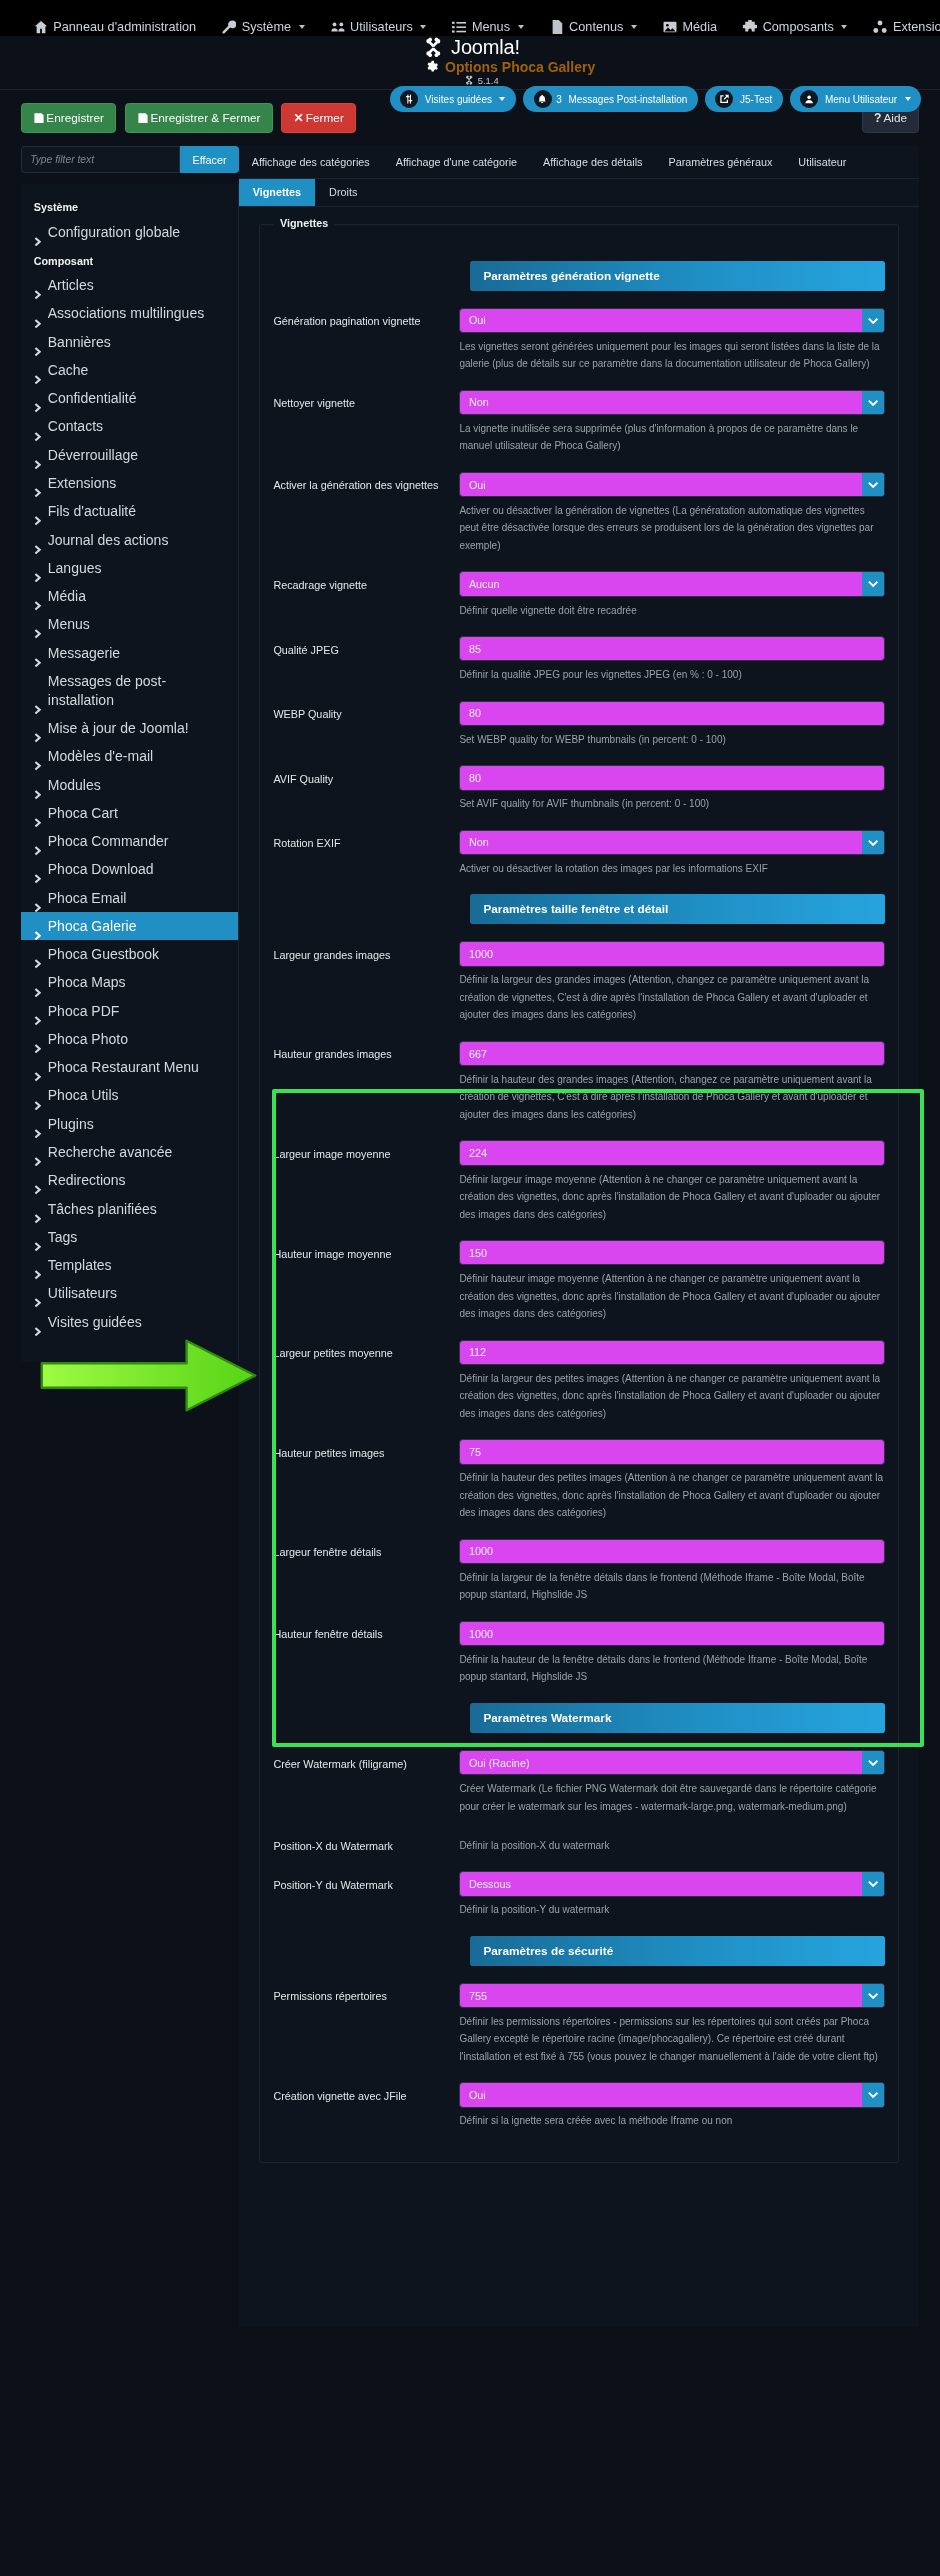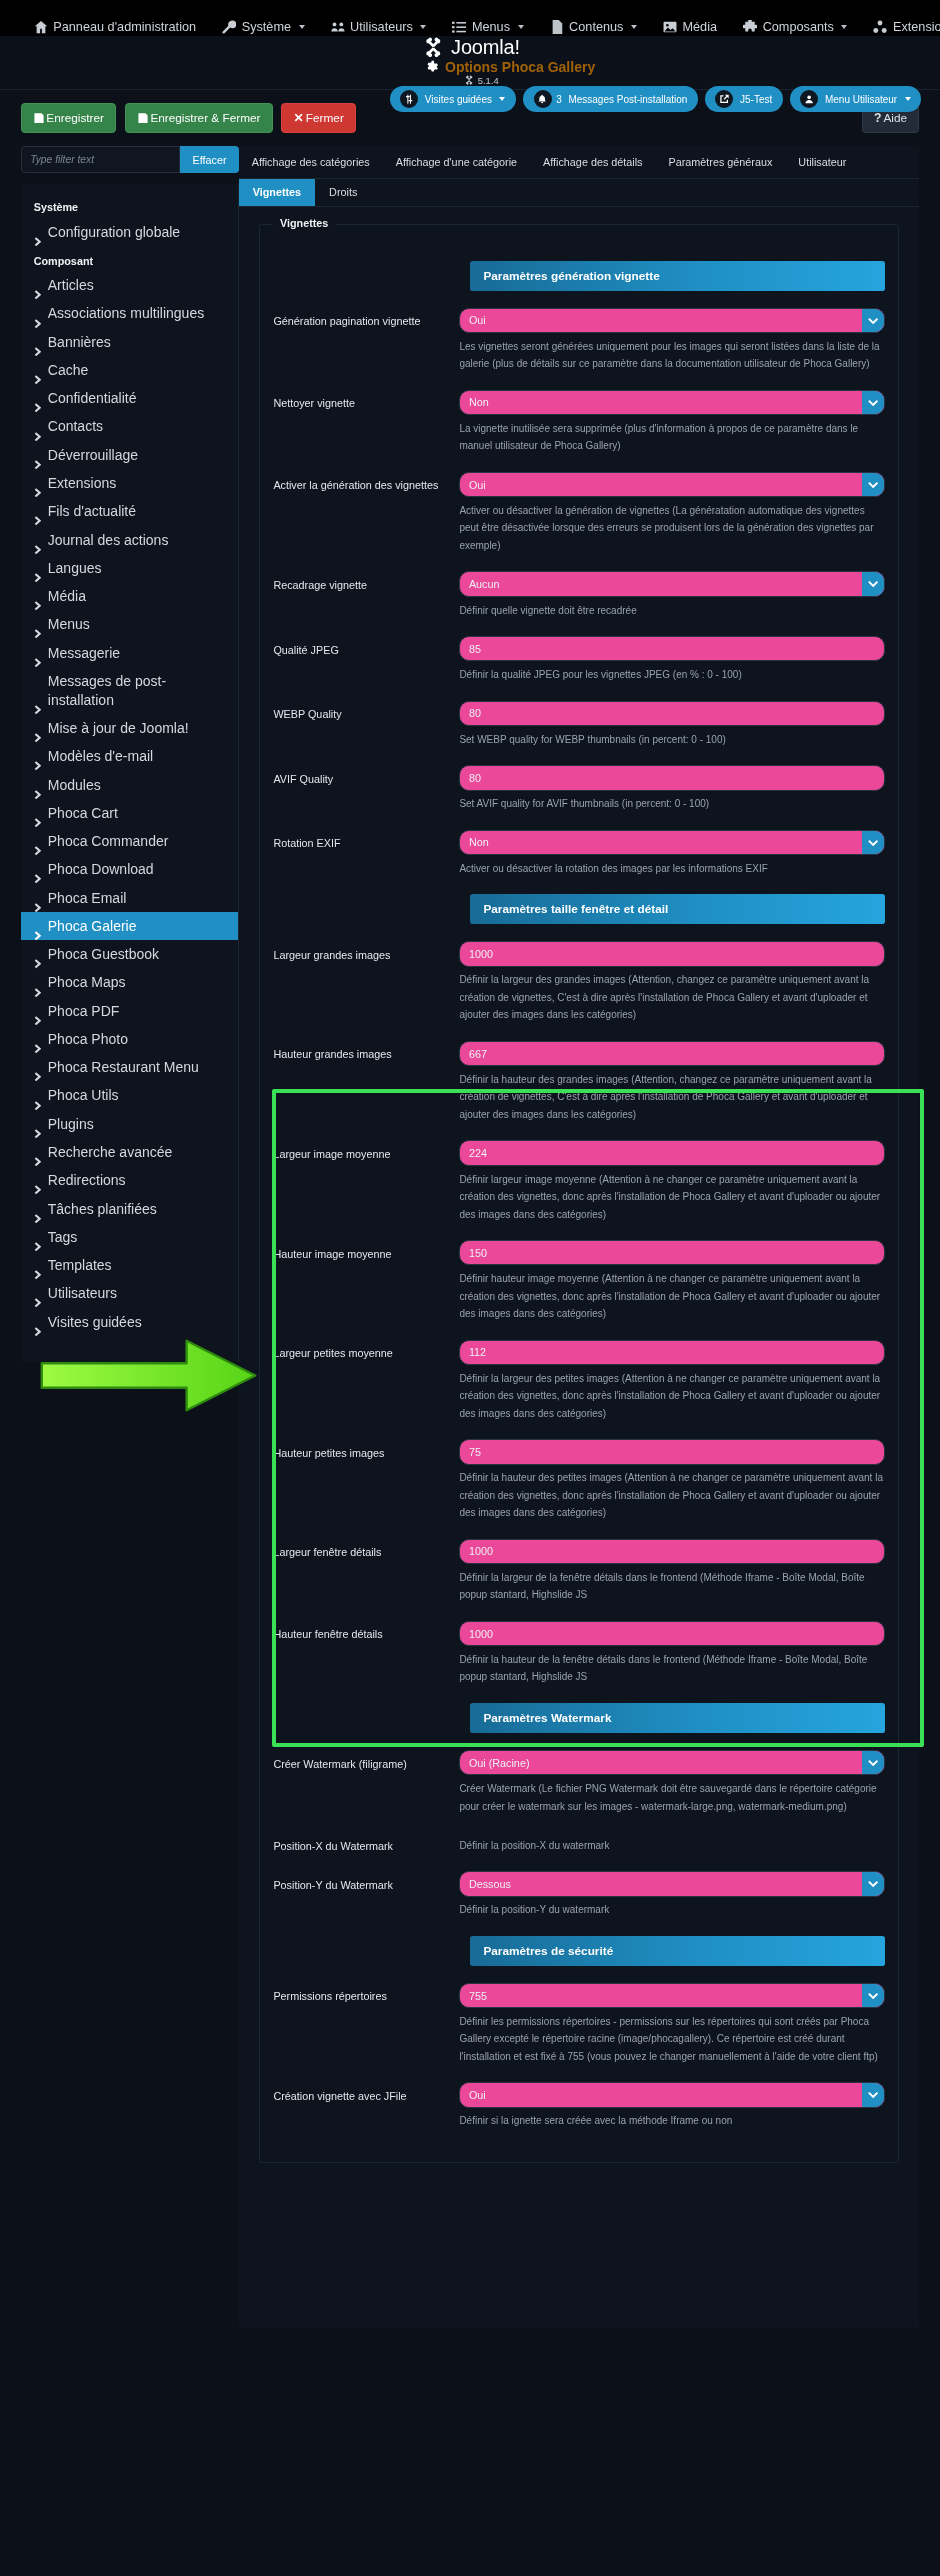--- a/index.html
+++ b/index.html
@@ -261,22 +261,22 @@
     color: #e4e8ed;
     padding-top: 6.6px;
     padding-right: 11.3px;
     line-height: 1.45;
   }
   .field-ctrl { flex: 1 1 auto; max-width: 487px; }
   .ctl {
     display: flex;
     height: 25.4px;
     border: 0.9px solid #2a3342;
-    border-radius: 10px;
-    background: #ec4899;
+    border-radius: 4px;
+    background: #d946ef;
     overflow: hidden;
   }
   .ctl input {
     flex: 1 1 auto;
     background: transparent;
     border: none;
     outline: none;
     color: #eef1f4;
     font-size: 10.8px;
     font-family: "Liberation Sans", sans-serif;

